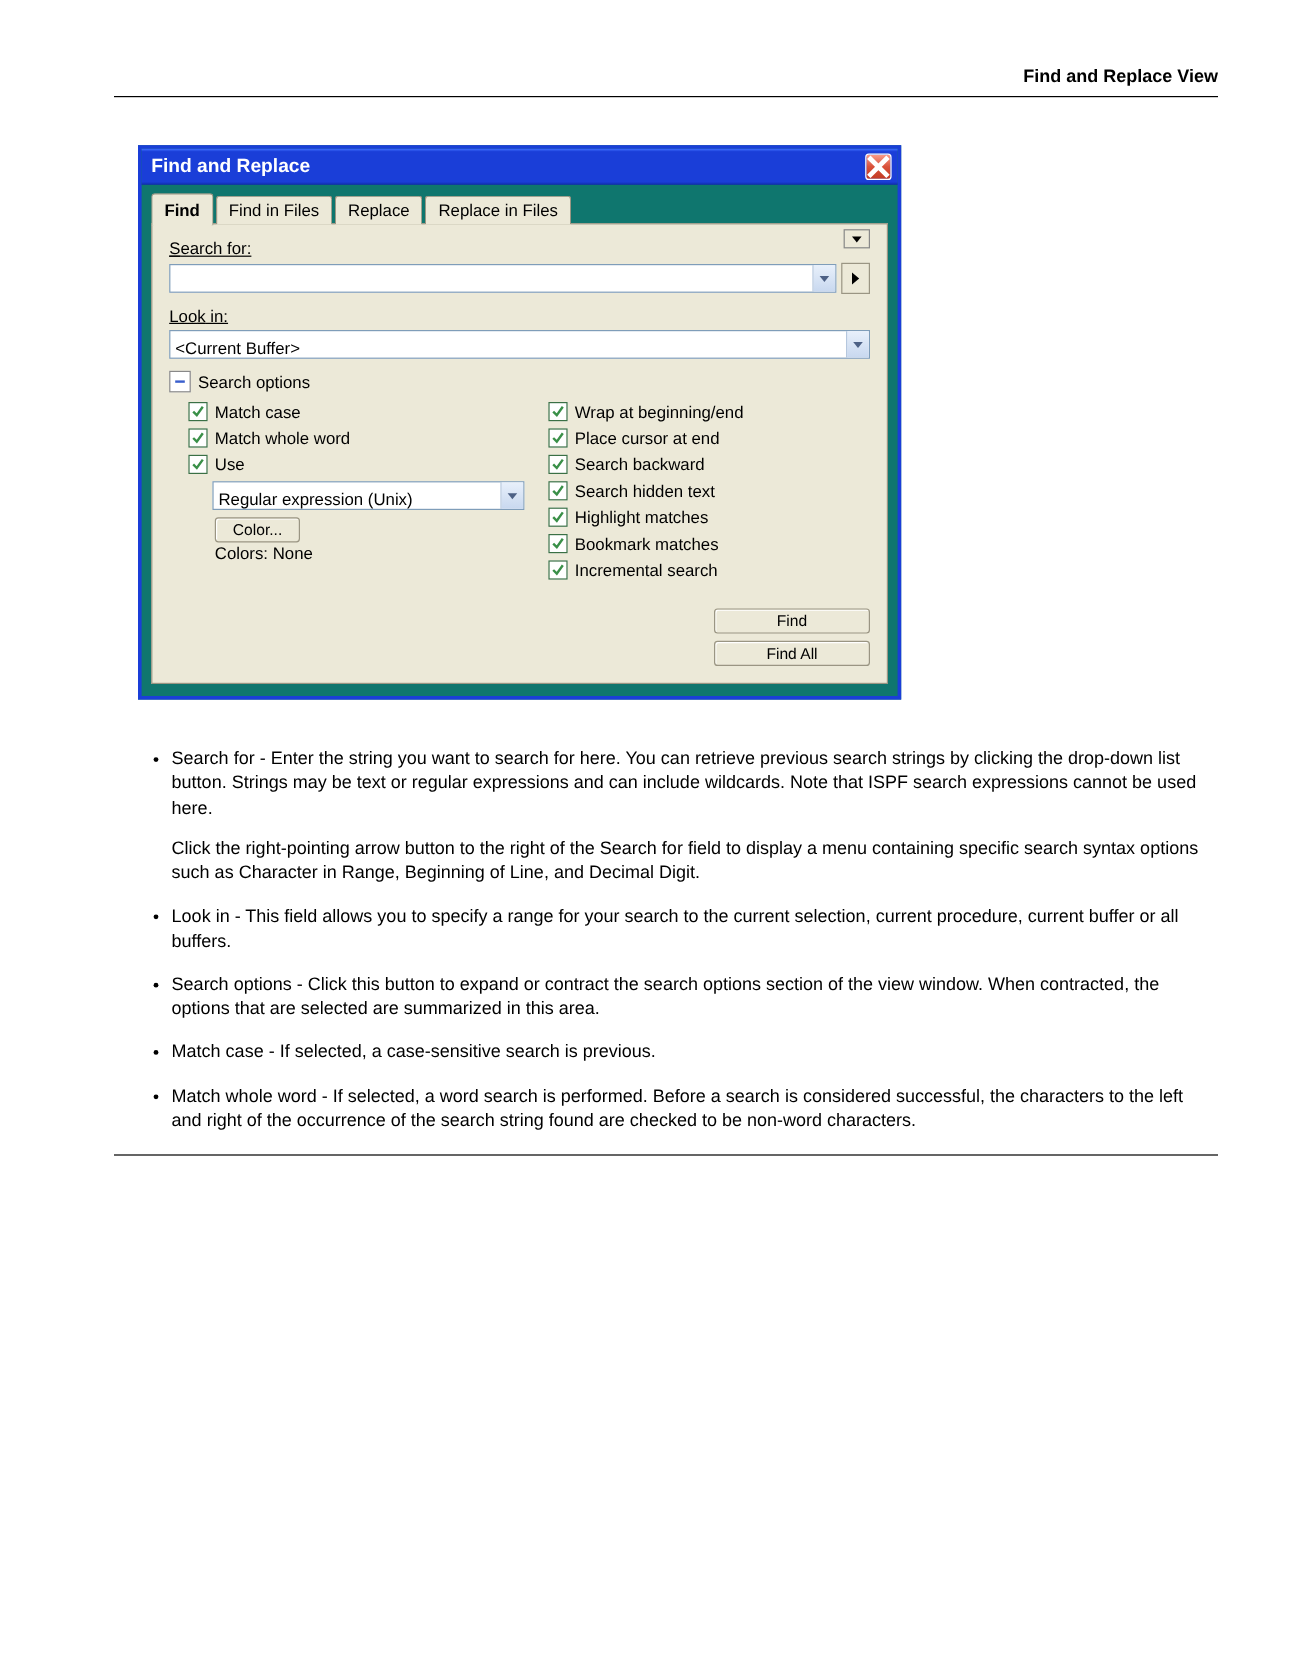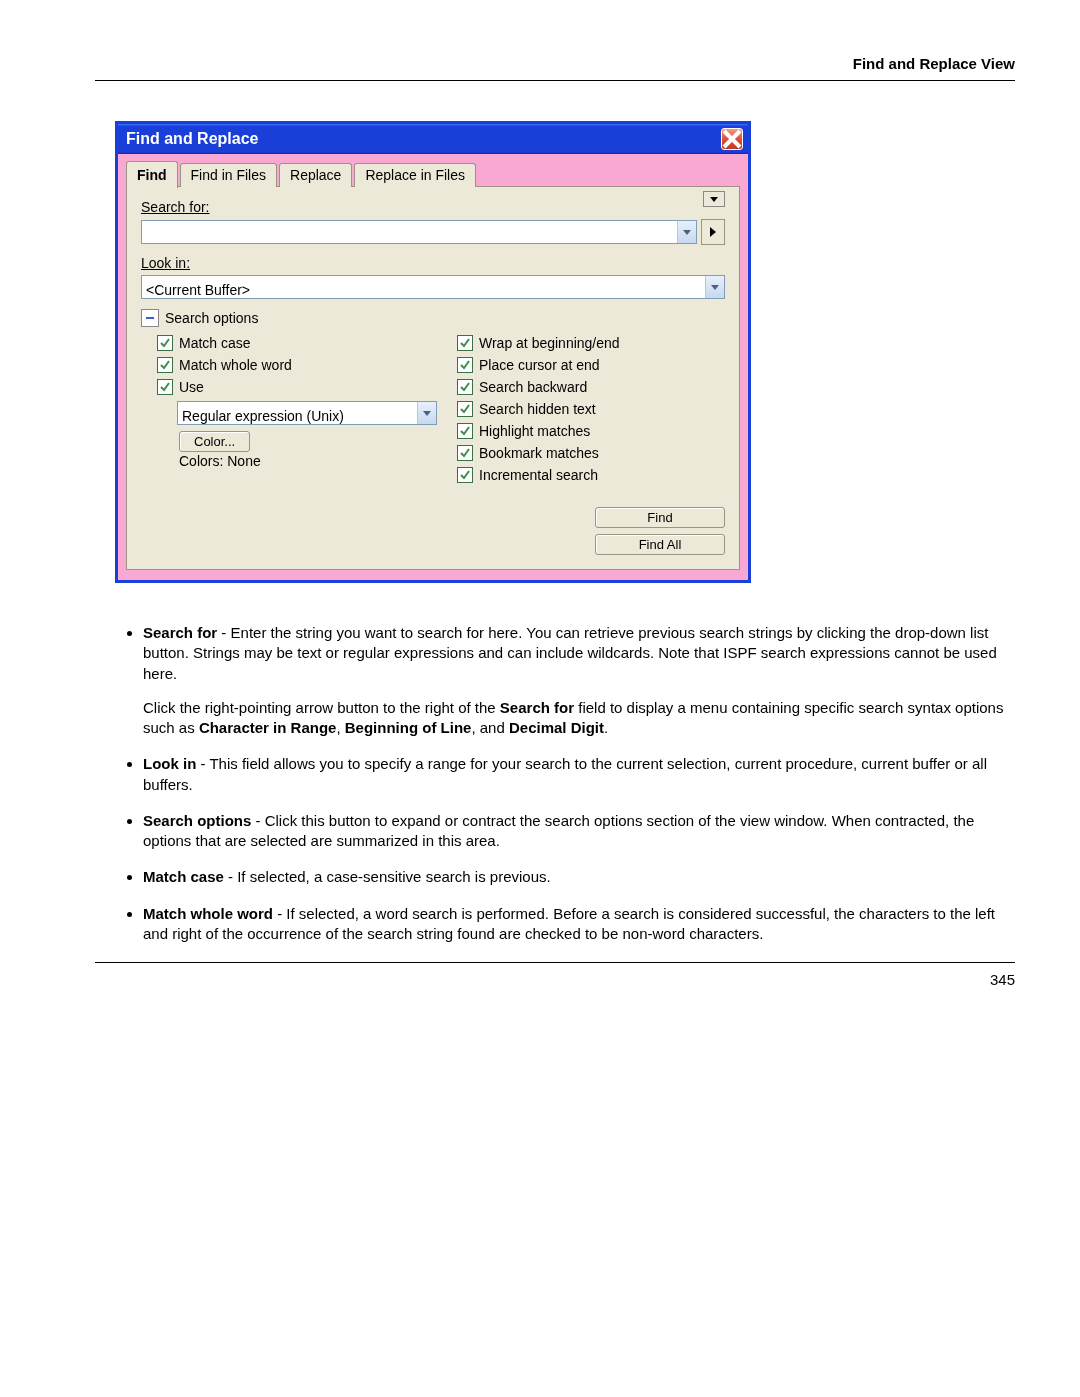--- a/index.html
+++ b/index.html
@@ -37,21 +37,21 @@
   }
 
   
   .dialog-wrap {
     margin-left: 20px;
     margin-bottom: 40px;
   }
   .dialog {
     width: 630px;
     border: 3px solid #1a3ed8;
-    background: #f9a8d4;
+    background: #0f766e;
     font-family: Tahoma, Arial, sans-serif;
     font-size: 14px;
     color: #000;
   }
   .titlebar {
     background: linear-gradient(to bottom, #3f6fff 0%, #1a3ed8 8%, #1a3ed8 92%, #0f2aa8 100%);
     color: #fff;
     font-weight: bold;
     font-size: 16px;
     display: flex;
@@ -254,21 +254,21 @@
     margin: 0;
   }
   ul.doc > li {
     margin-bottom: 16px;
     line-height: 1.35;
   }
   ul.doc p {
     margin: 14px 0 0 0;
     line-height: 1.35;
   }
-  .b { font-weight: bold; text-align: center; }
+  .b { font-weight: normal; text-align: center; }
 </style>
 </head>
 <body>
 
 <div class="page">
   <div class="page-title-row">Find and Replace View</div>
   <hr class="rule">
 
   <div class="dialog-wrap">
     <div class="dialog">
@@ -447,14 +447,13 @@
     </li>
     <li>
       <span class="b">Match case</span><span> - If selected, a case-sensitive search is previous.</span>
     </li>
     <li>
       <span class="b">Match whole word</span><span> - If selected, a word search is performed. Before a search is considered successful, the characters to the left and right of the occurrence of the search string found are checked to be non-word characters.</span>
     </li>
   </ul>
 
   <hr class="bottom-rule">
-  <div class="pagenum">345</div>
 </div>
 
 </body></html>

